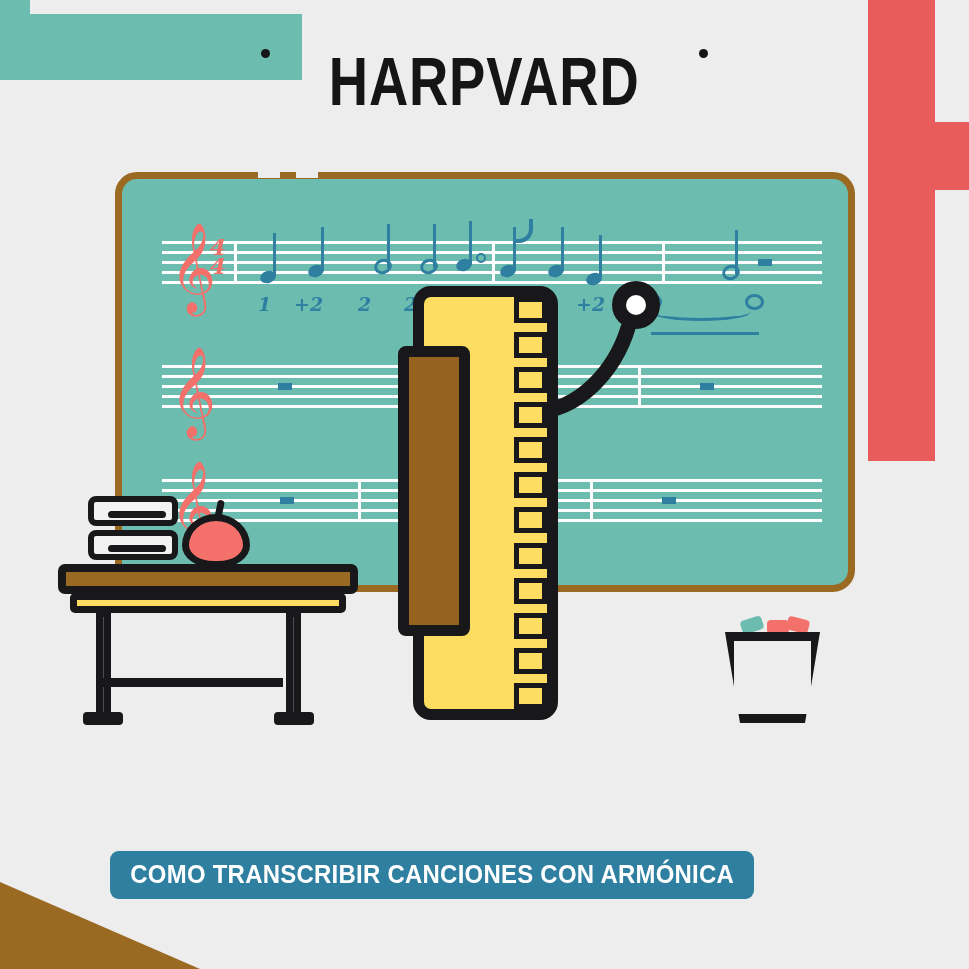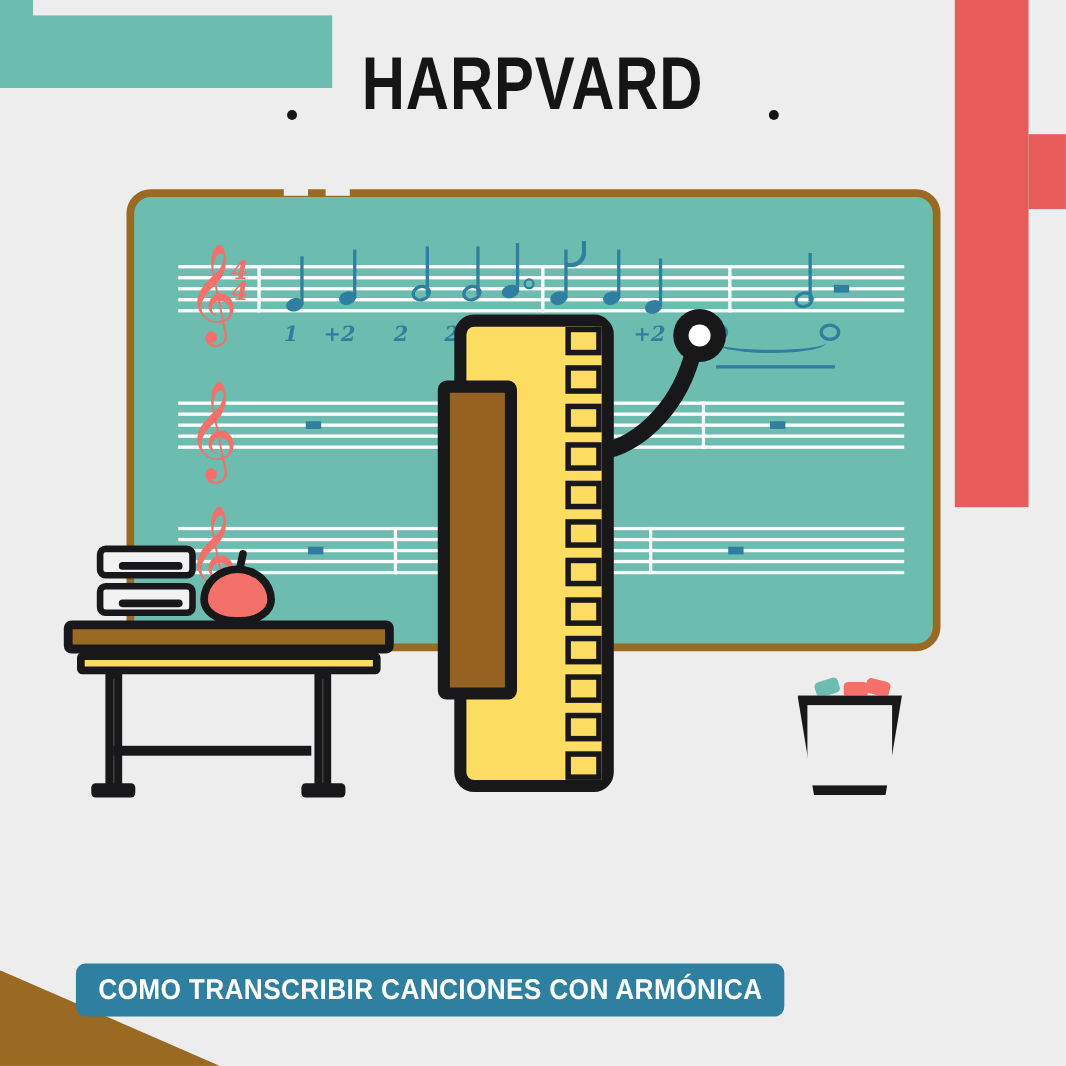--- a/index.html
+++ b/index.html
@@ -13,21 +13,21 @@
   
   #deco-teal-vert{left:0;top:0;width:30px;height:72px;background:#6CBCB0;}
   #deco-teal-horz{left:0;top:14px;width:302px;height:66px;background:#6CBCB0;}
   #deco-red-vert{left:868px;top:0;width:67px;height:461px;background:#E95C5C;}
   #deco-red-arm{left:935px;top:122px;width:34px;height:68px;background:#E95C5C;}
   #deco-brown-tri{left:0;top:882px;width:200px;height:87px;
     background:#9A6A22;clip-path:polygon(0 0,200px 87px,0 87px);}
 
   
   #brand-wrap{left:0;top:44px;width:969px;text-align:center;}
-  #brand-row{display:inline-flex;align-items:flex-end;gap:20px;}
+  #brand-row{display:inline-flex;align-items:flex-start;gap:20px;}
   .brand-dot{width:9px;height:9px;border-radius:50%;background:#151515;}
   #brand-text{
     font-family:"Liberation Sans Narrow","Liberation Sans",sans-serif;
     font-weight:bold;font-size:68px;letter-spacing:1px;color:#151515;
     transform:scaleX(.80);transform-origin:center;line-height:.95;
   }
 
   
   #board{
     left:115px;top:172px;width:740px;height:420px;
@@ -138,21 +138,21 @@
 
   
   #title-row{left:0;top:762px;width:969px;text-align:center;}
   #title-inner{display:inline-flex;align-items:center;gap:32px;}
   .title-dot{width:13px;height:13px;border-radius:50%;background:#2E7FA0;}
   #title-text{
     font-family:"Liberation Sans Narrow","Liberation Sans",sans-serif;
     font-weight:bold;font-size:72px;color:#2E7FA0;letter-spacing:-1px;
     transform:scaleX(.95);transform-origin:center;line-height:1;
   }
-  #subtitle-row{left:0;top:876px;width:782px;text-align:center;}
+  #subtitle-row{left:0;top:851px;width:782px;text-align:right;}
   #subtitle{
     display:inline-block;background:#2E7FA0;color:#ffffff;
     font-family:"Liberation Sans Narrow","Liberation Sans",sans-serif;
     font-weight:bold;font-size:26px;letter-spacing:.3px;
     padding:8px 22px 9px;border-radius:9px;
     transform:scaleX(.92);transform-origin:center;
   }
 </style>
 </head>
 <body>

